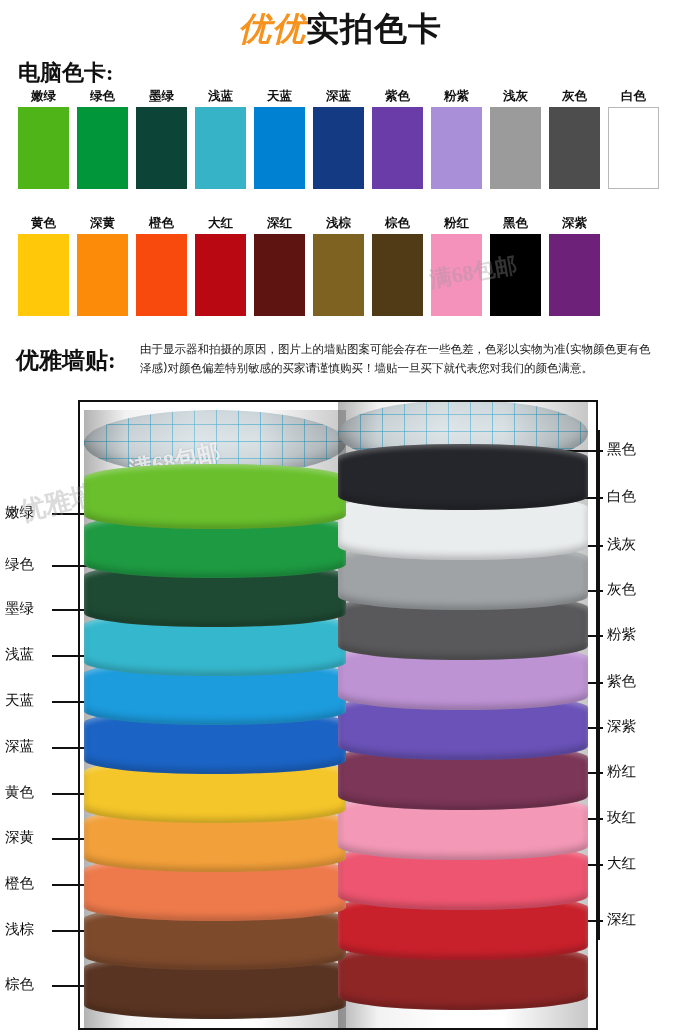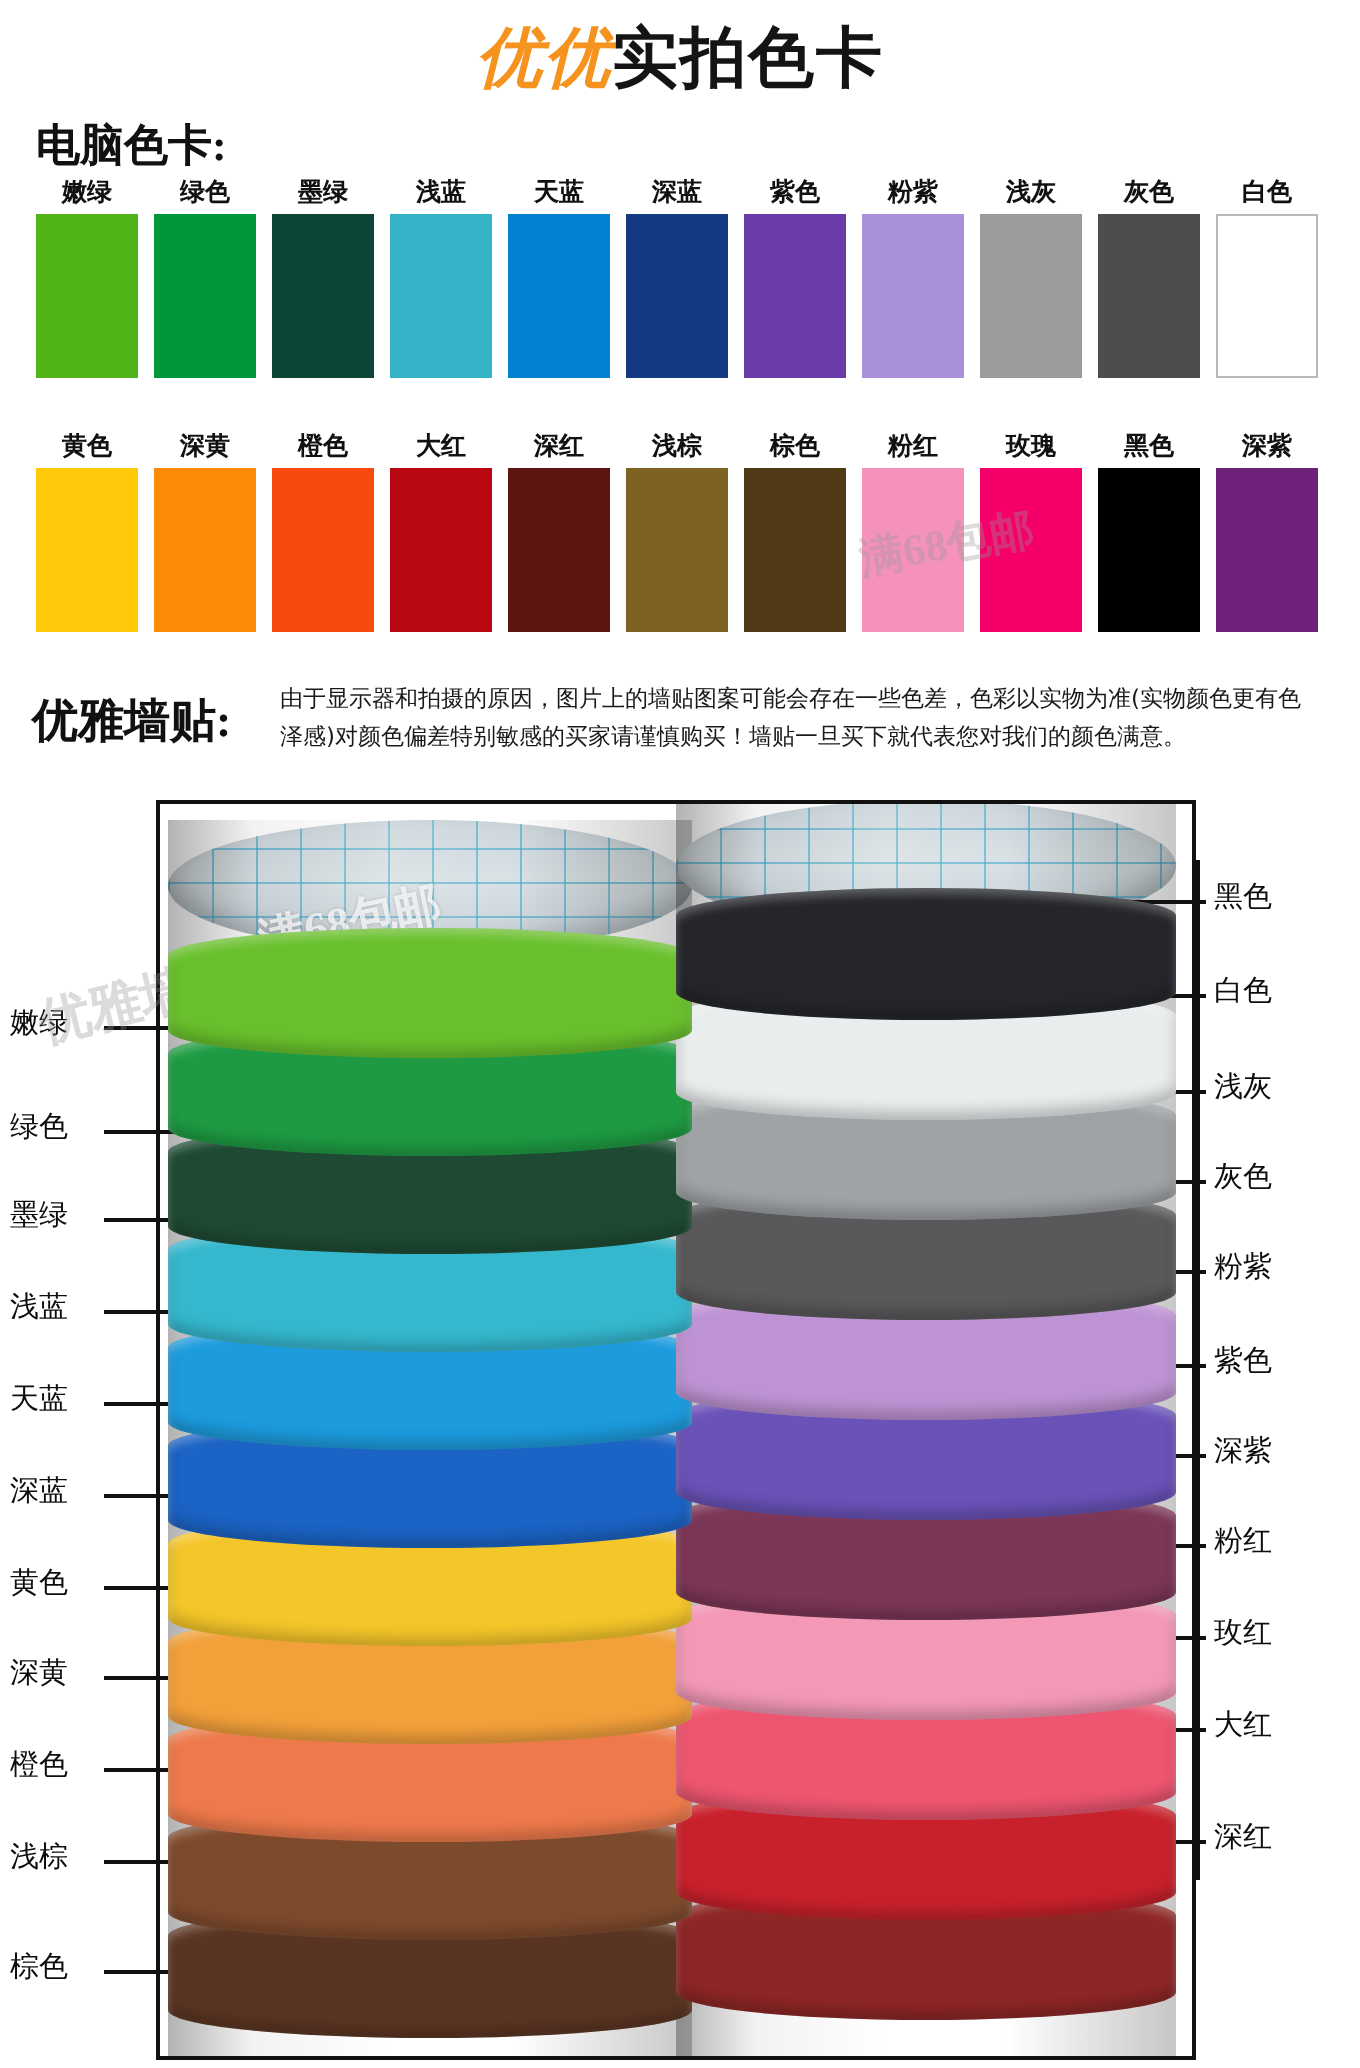--- a/index.html
+++ b/index.html
@@ -192,24 +192,20 @@
       <div class="swatch-label">浅棕</div>
       <div class="swatch-chip" style="background: rgb(126, 98, 34);"></div>
     </div>
     <div class="swatch-cell">
       <div class="swatch-label">棕色</div>
       <div class="swatch-chip" style="background: rgb(81, 59, 22);"></div>
     </div>
     <div class="swatch-cell">
       <div class="swatch-label">粉红</div>
       <div class="swatch-chip" style="background: rgb(244, 146, 188);"></div>
-    </div>
-    <div class="swatch-cell">
-      <div class="swatch-label">玫瑰</div>
-      <div class="swatch-chip" style="background: rgb(245, 0, 105);"></div>
     </div>
     <div class="swatch-cell">
       <div class="swatch-label">黑色</div>
       <div class="swatch-chip" style="background: rgb(0, 0, 0);"></div>
     </div>
     <div class="swatch-cell">
       <div class="swatch-label">深紫</div>
       <div class="swatch-chip" style="background: rgb(110, 33, 120);"></div>
     </div>
   </div>

